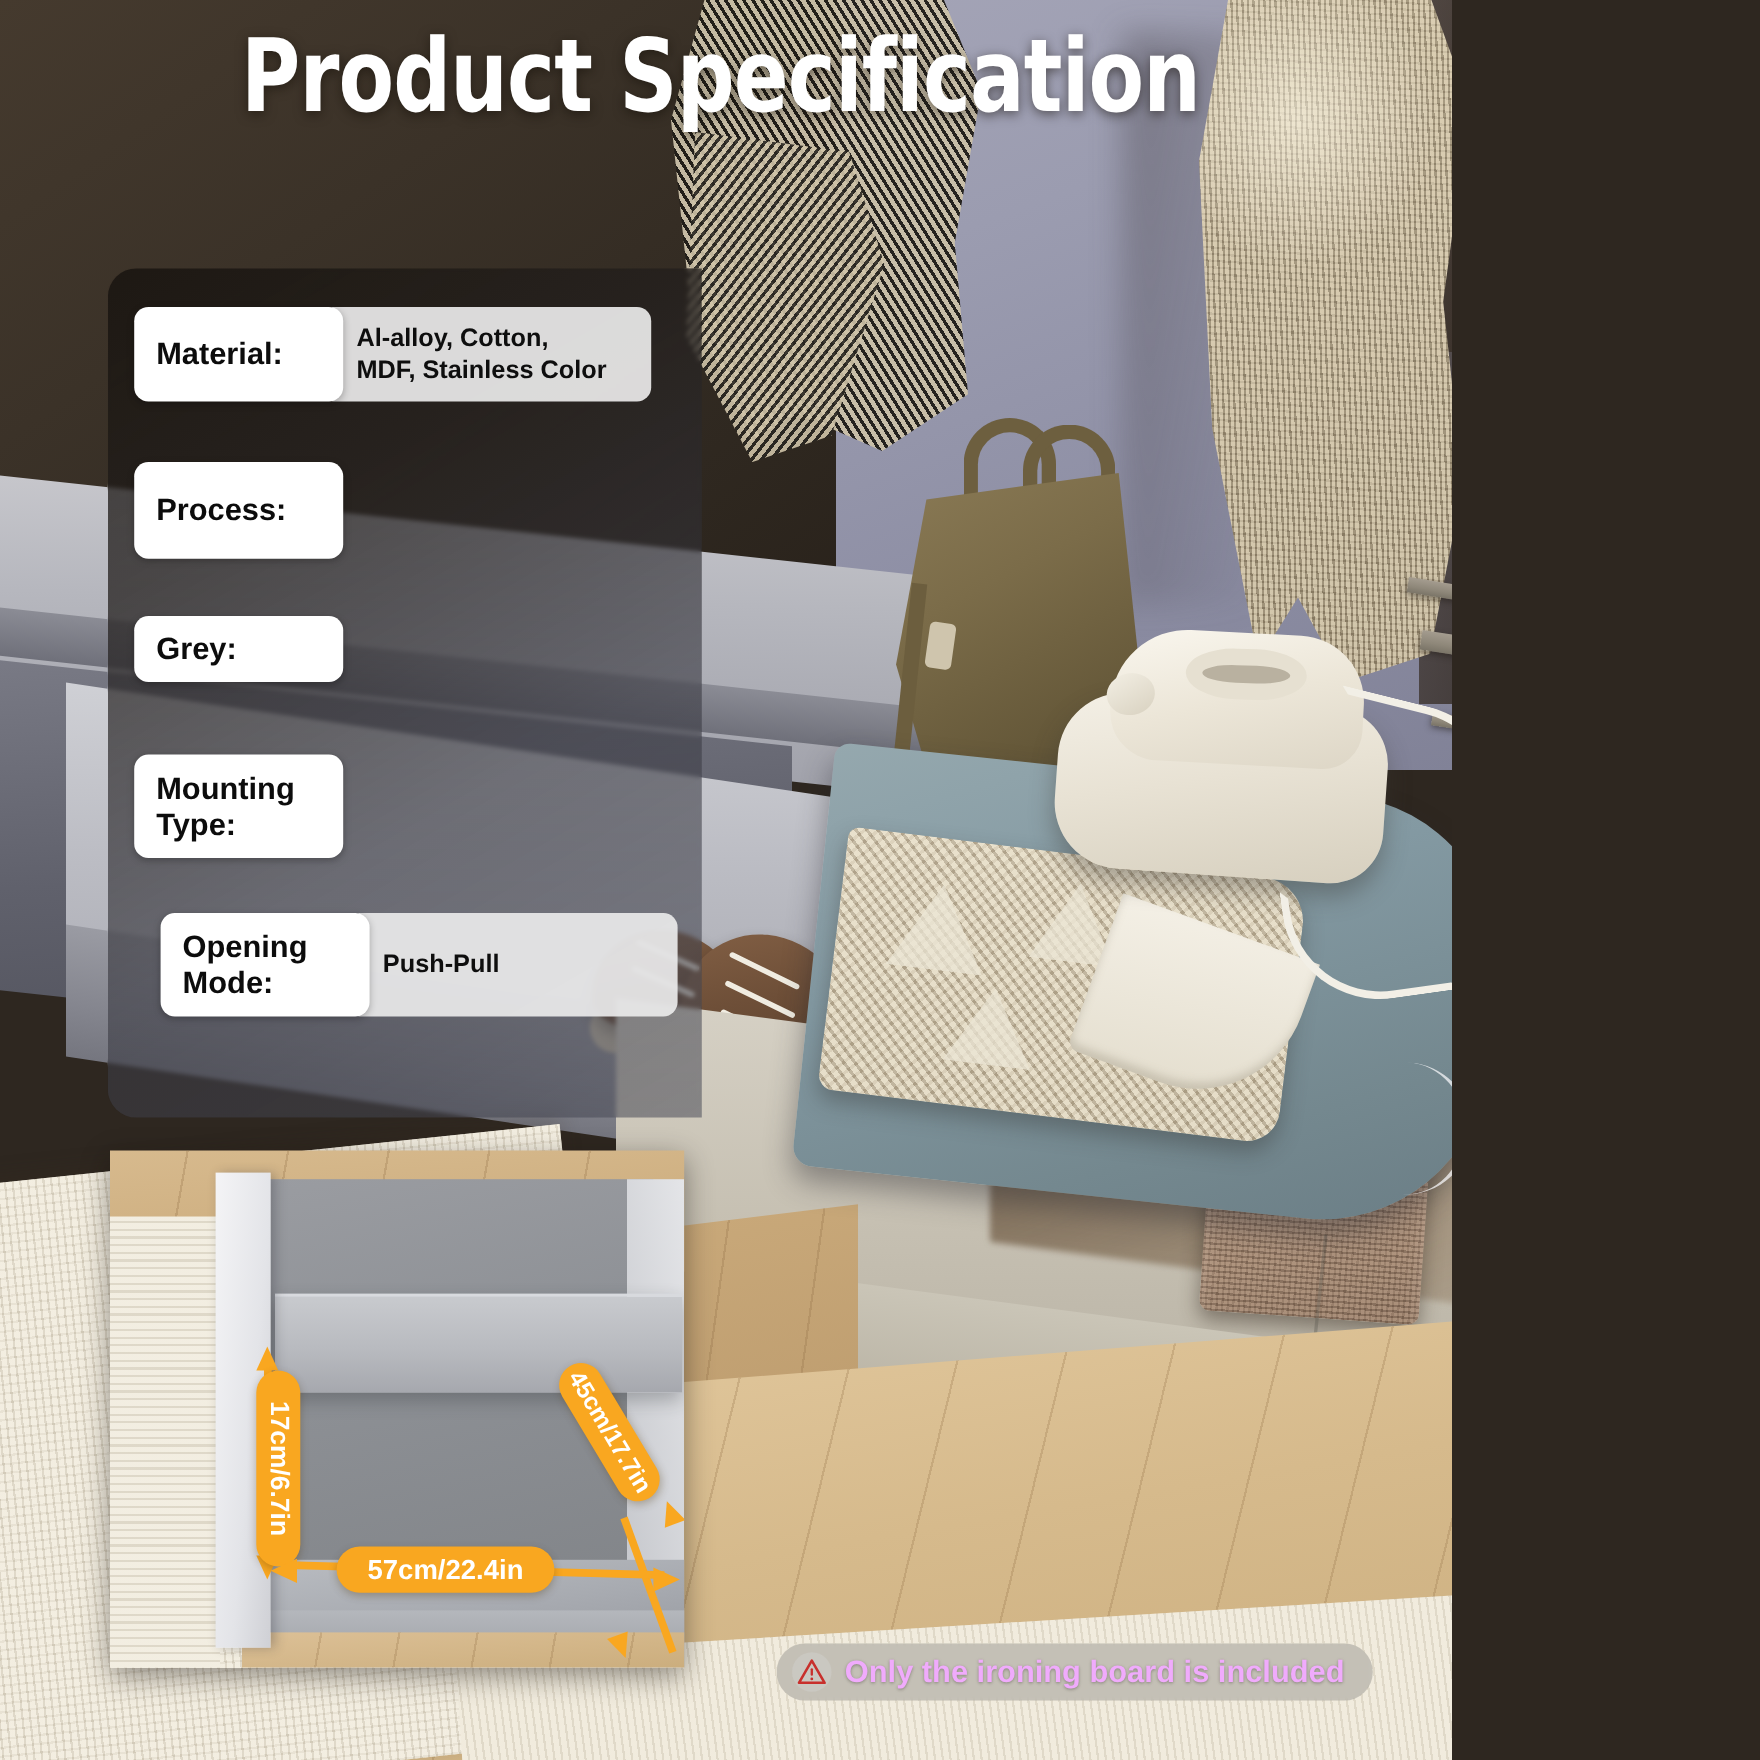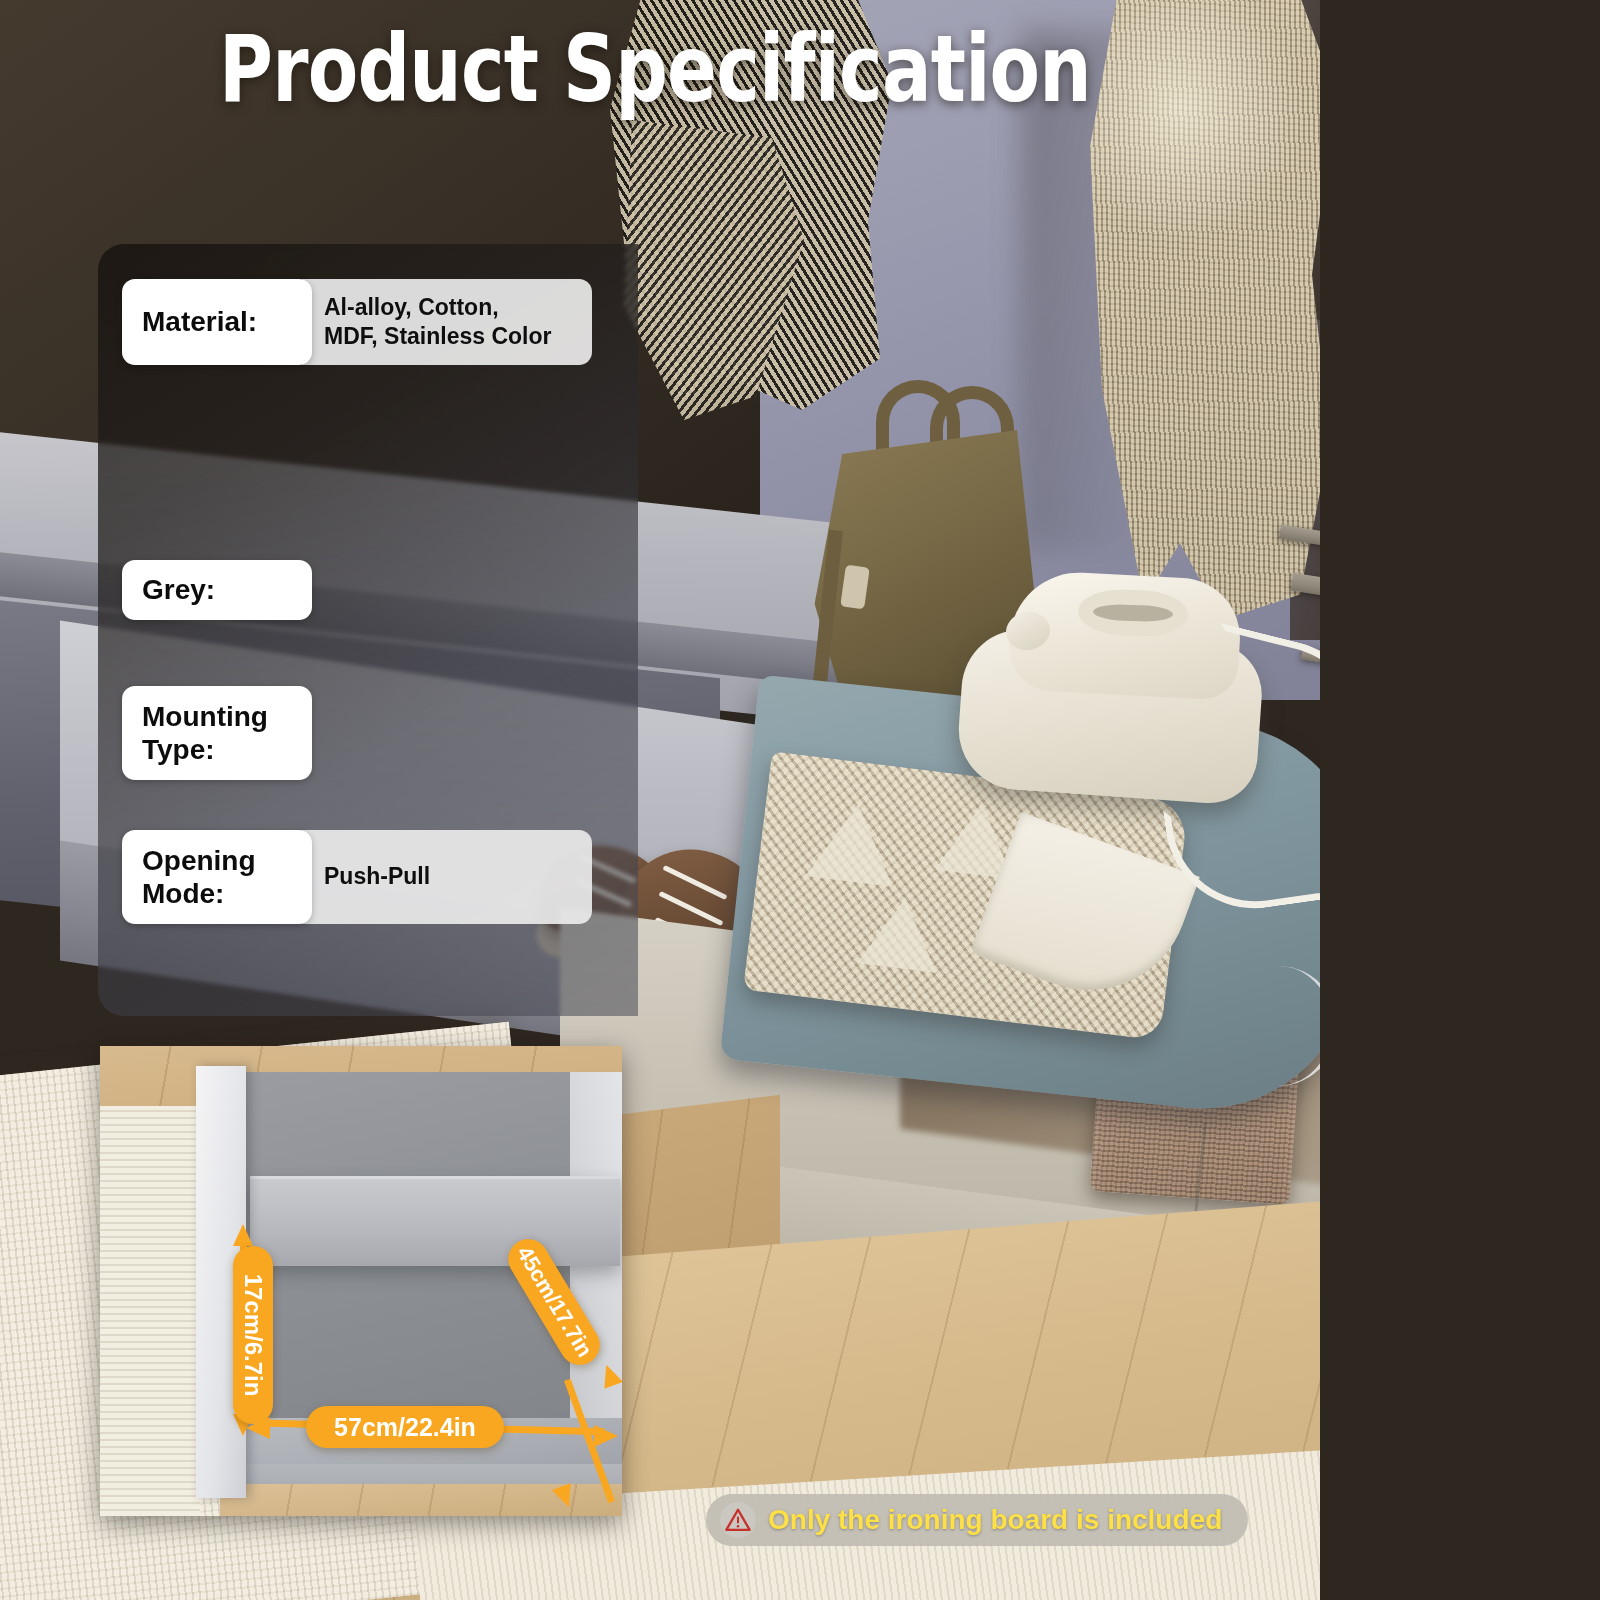--- a/index.html
+++ b/index.html
@@ -431,21 +431,21 @@
     border-radius: 28px;
     backdrop-filter: blur(3px);
   }
   .badge-icon {
     width: 36px; height: 36px;
     background: rgba(205,203,198,.62);
     border-radius: 50%;
     display: flex; align-items: center; justify-content: center;
   }
   .badge-text {
-    color: #fde047;
+    color: #f0abfc;
     font-size: 28px;
     font-weight: 700;
     text-shadow: 0 1px 3px rgba(40,36,30,.4);
   }
 </style>
 </head>
 <body>
 
 <div id="stage">
 
@@ -529,32 +529,33 @@
 
   <div class="spec-panel">
 
     <div class="spec-row" style="top:35px;">
       <div class="spec-key" style="height:86px;">Material:</div>
       <div class="spec-val" style="height:86px; white-space:pre-line;">Al-alloy, Cotton,
 MDF, Stainless Color</div>
     </div>
 
     <div class="spec-row" style="top:176px;">
+      <div class="spec-key" style="height:88px;">Process:</div>
     </div>
 
     <div class="spec-row" style="top:316px;">
       <div class="spec-key" style="height:60px;">Grey:</div>
     </div>
 
     <div class="spec-row" style="top:442px;">
       <div class="spec-key" style="height:94px; white-space:pre-line;">Mounting
 Type:</div>
     </div>
 
-    <div class="spec-row" style="top:586px;">
+    <div class="spec-row" style="top:586px;margin-left:24px;">
       <div class="spec-key" style="height:94px; white-space:pre-line;">Opening
 Mode:</div>
       <div class="spec-val" style="height:94px; white-space:pre-line;">Push-Pull</div>
     </div>
   </div>
 
   <div class="inset">
     <div class="inset-wood"></div>
     <div class="inset-rug"></div>
     <div class="inset-cavity"></div>

